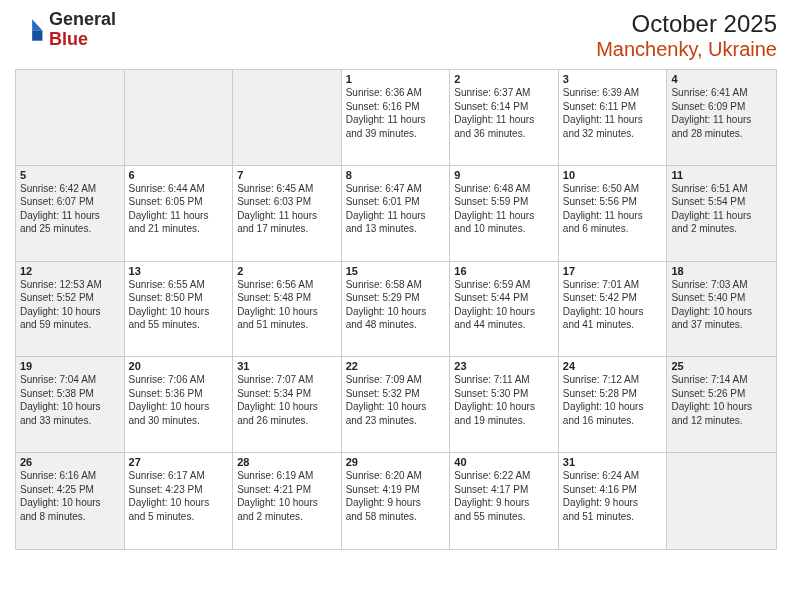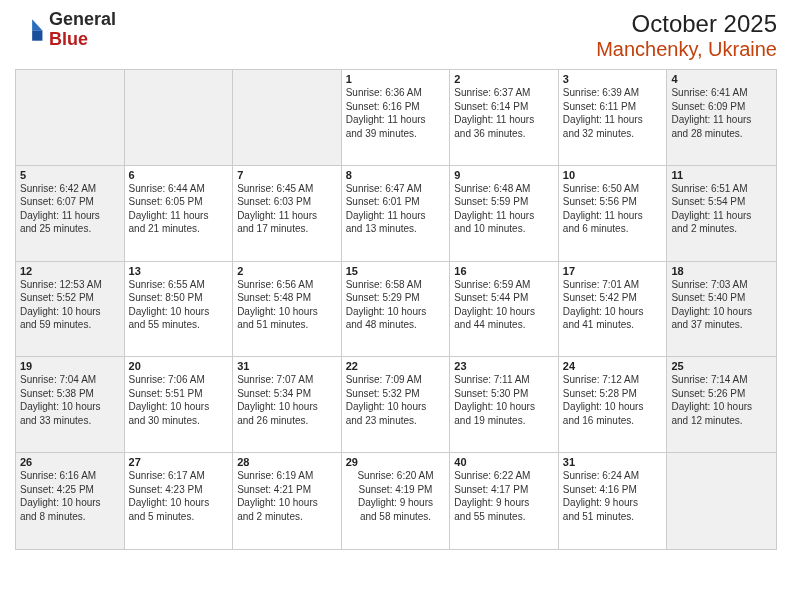--- a/index.html
+++ b/index.html
@@ -268,21 +268,21 @@
           <div class="cal-cell shaded">
             <div class="day-number">19</div>
             <div class="cell-text" style="white-space: pre-line;">Sunrise: 7:04 AM
 Sunset: 5:38 PM
 Daylight: 10 hours
 and 33 minutes.</div>
           </div>
           <div class="cal-cell">
             <div class="day-number">20</div>
             <div class="cell-text" style="white-space: pre-line;">Sunrise: 7:06 AM
-Sunset: 5:51 PM
+Sunset: 5:36 PM
 Daylight: 10 hours
 and 30 minutes.</div>
           </div>
           <div class="cal-cell">
             <div class="day-number">31</div>
             <div class="cell-text" style="white-space: pre-line;">Sunrise: 7:07 AM
 Sunset: 5:34 PM
 Daylight: 10 hours
 and 26 minutes.</div>
           </div>
@@ -332,21 +332,21 @@
           </div>
           <div class="cal-cell">
             <div class="day-number">28</div>
             <div class="cell-text" style="white-space: pre-line;">Sunrise: 6:19 AM
 Sunset: 4:21 PM
 Daylight: 10 hours
 and 2 minutes.</div>
           </div>
           <div class="cal-cell">
             <div class="day-number">29</div>
-            <div class="cell-text" style="white-space: pre-line; text-align: center;">Sunrise: 6:20 AM
+            <div class="cell-text" style="white-space: pre-line;">Sunrise: 6:20 AM
 Sunset: 4:19 PM
 Daylight: 9 hours
 and 58 minutes.</div>
           </div>
           <div class="cal-cell">
             <div class="day-number">40</div>
             <div class="cell-text" style="white-space: pre-line;">Sunrise: 6:22 AM
 Sunset: 4:17 PM
 Daylight: 9 hours
 and 55 minutes.</div>

